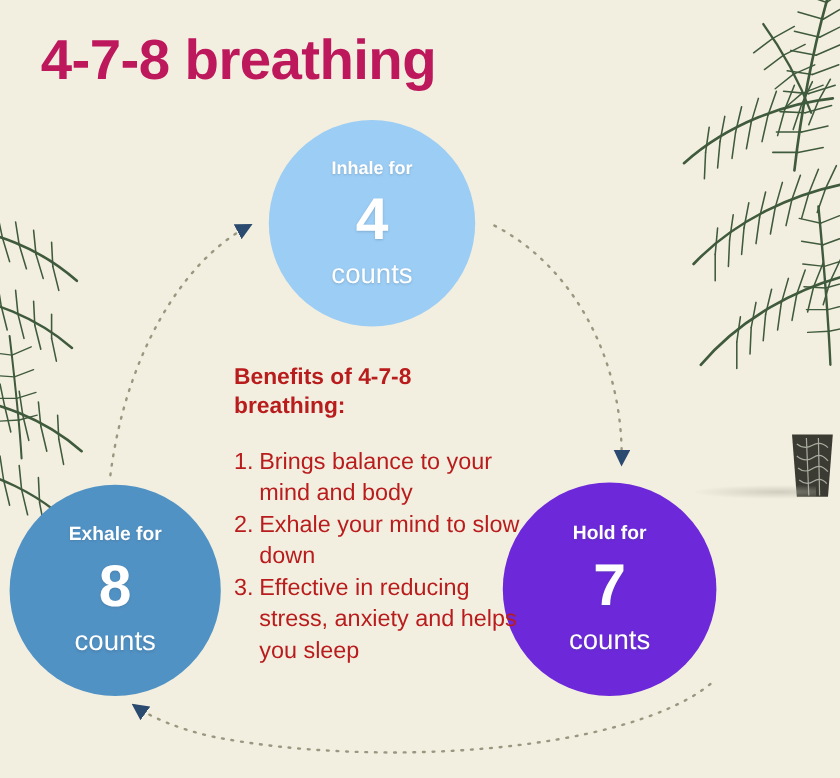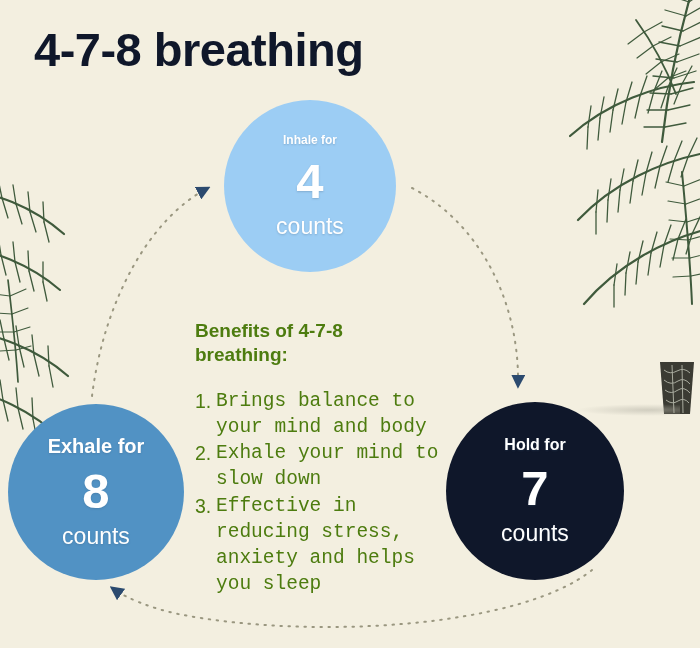--- a/index.html
+++ b/index.html
@@ -66,39 +66,39 @@
     pointer-events: none;
   }
 
   
   #title {
     position: absolute;
     left: 34px;
     top: 22px;
     font-size: 47px;
     font-weight: bold;
-    color: #0f172a;
+    color: #be185d;
     letter-spacing: -0.5px;
     white-space: nowrap;
   }
 
   
   .circle {
     position: absolute;
     border-radius: 50%;
     display: flex;
     flex-direction: column;
     align-items: center;
     justify-content: center;
     color: #ffffff;
     text-align: center;
     text-shadow: 0 1px 2px rgba(60,90,120,.28);
   }
   .circle .stage-label {
-    font-size: 12px;
+    font-size: 15px;
     font-weight: bold;
     line-height: 1;
   }
   .circle .stage-count {
     font-size: 49px;
     font-weight: bold;
     line-height: 1;
     margin: 11px 0 9px 0;
   }
   .circle .stage-unit {
@@ -108,43 +108,43 @@
   }
 
   #circle-inhale {
     left: 224px;
     top: 100px;
     width: 172px;
     height: 172px;
     background: #9ccdf4;
   }
   #circle-hold {
-    left: 446px;
+    left: 419px;
     top: 402px;
     width: 178px;
     height: 178px;
-    background: #0f172a;
+    background: #6d28d9;
   }
   #circle-exhale {
     left: 8px;
     top: 404px;
     width: 176px;
     height: 176px;
     background: #5192c4;
   }
-  #circle-exhale .stage-label { font-size: 20px; }
+  #circle-exhale .stage-label { font-size: 16px; }
   #circle-hold .stage-label { font-size: 16px; }
 
   
   #benefits {
     position: absolute;
     left: 195px;
-    top: 319px;
+    top: 303px;
     width: 245px;
-    color: #4d7c0f;
+    color: #b91c1c;
   }
   #benefits-heading {
     font-size: 19px;
     font-weight: bold;
     line-height: 1.24;
     margin: 0 0 22px 0;
     white-space: pre-line;
   }
   #benefits-list {
     margin: 0;
@@ -157,21 +157,20 @@
     display: flex;
     align-items: flex-start;
     margin-bottom: 0px;
   }
   #benefits-list .num {
     flex: 0 0 auto;
     width: 21px;
   }
   #benefits-list .txt {
     flex: 1 1 auto;
-    font-family: Liberation Mono, monospace;
   }
 </style>
 </head>
 <body>
 
 <div id="poster">
 
   <svg id="foliage-right" class="foliage" viewBox="0 0 210 330">
     <g stroke="#3f5a3c" stroke-width="1.5" fill="none" stroke-linecap="round">
 

